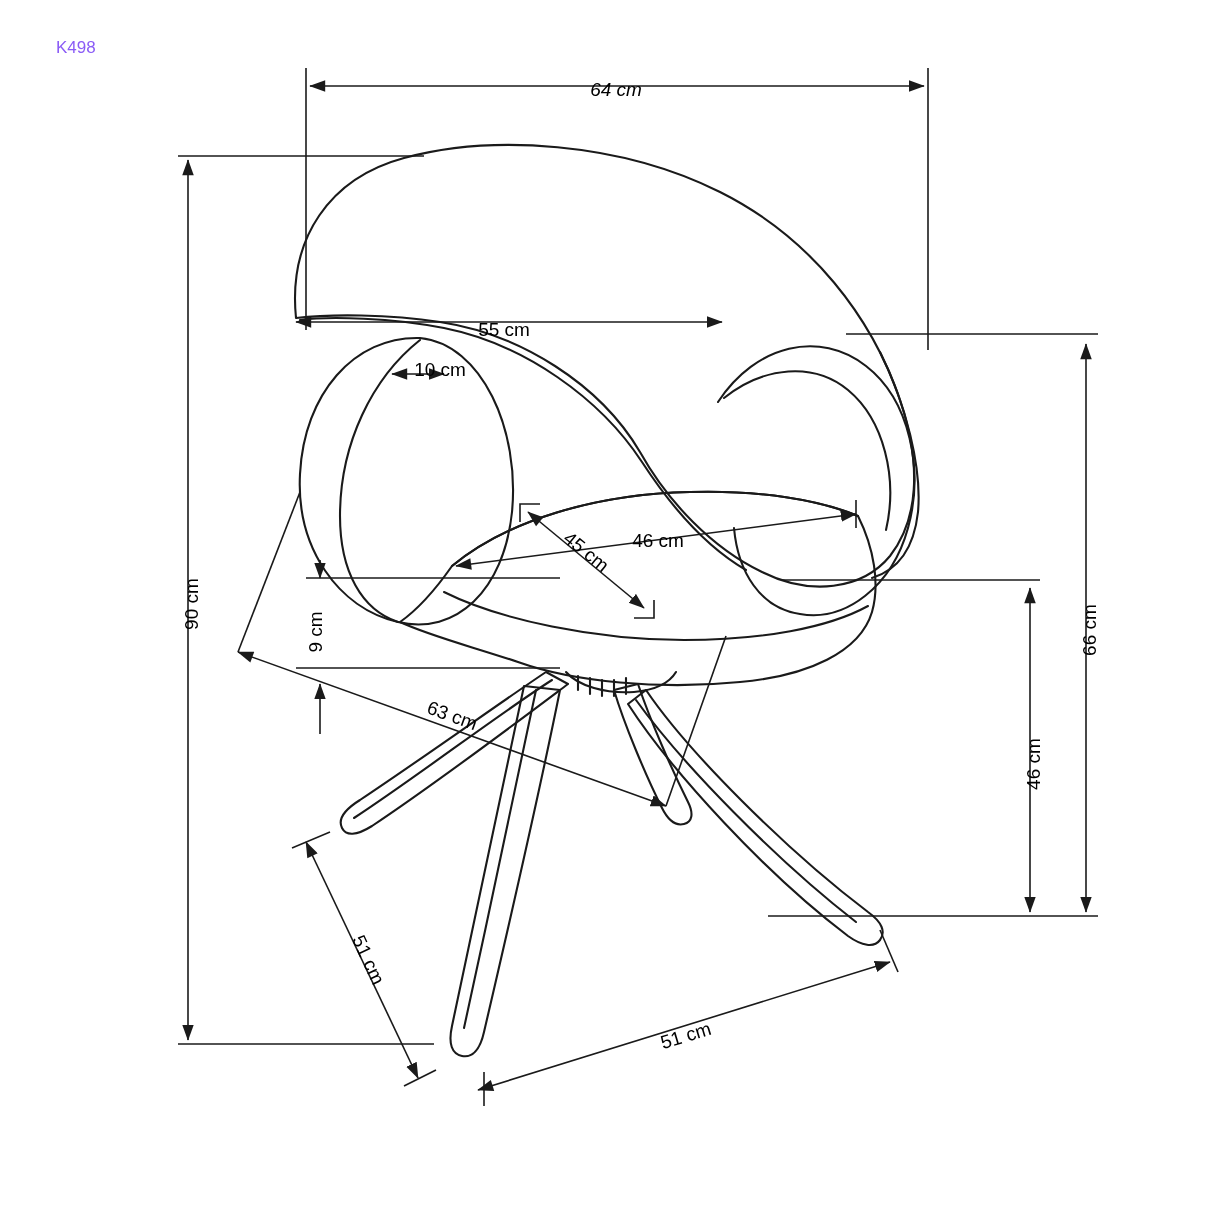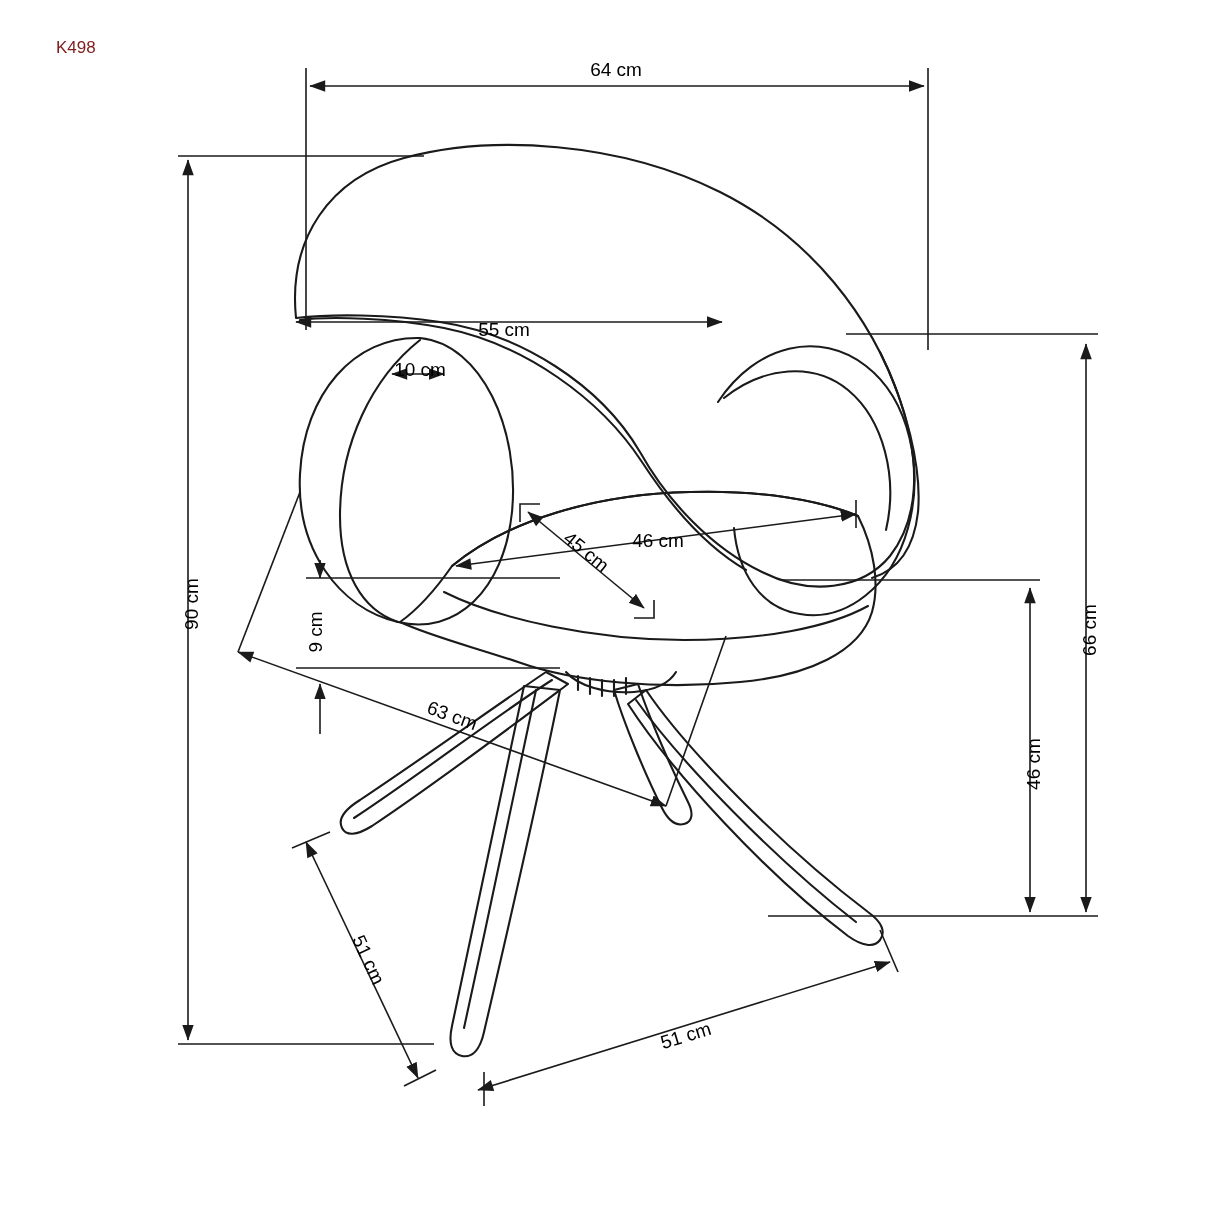--- a/index.html
+++ b/index.html
@@ -30,21 +30,21 @@
     font-size: 19px;
     color: #000000;
     white-space: nowrap;
     transform-origin: center center;
   }
   #model-code {
     position: absolute;
     left: 56px;
     top: 38px;
     font-size: 17px;
-    color: #7f1d1d;
+    color: #8b5cf6;
     white-space: nowrap;
   }
   .lbl-center {
     transform: translate(-50%, -50%);
   }
 </style>
 </head>
 <body>
 
 <div id="canvas">
@@ -210,25 +210,25 @@
       <line x1="306" y1="842" x2="418" y2="1078" marker-start="url(#arrow-start)" marker-end="url(#arrow-end)"></line>
       <line x1="292" y1="848" x2="330" y2="832"></line>
       <line x1="404" y1="1086" x2="436" y2="1070"></line>
 
       <line x1="478" y1="1090" x2="890" y2="962" marker-start="url(#arrow-start)" marker-end="url(#arrow-end)"></line>
       <line x1="484" y1="1072" x2="484" y2="1106"></line>
       <line x1="880" y1="930" x2="898" y2="972"></line>
     </g>
   </svg>
 
-  <div class="dim-label lbl-center" style="left:616px; top:70px;">64 cm</div>
+  <div class="dim-label lbl-center" style="left:616px; top:90px;font-style:italic;">64 cm</div>
 
   <div class="dim-label lbl-center" style="left:504px; top:322px;margin-top:8px;">55 cm</div>
 
-  <div class="dim-label lbl-center" style="left:420px; top:370px;">10 cm</div>
+  <div class="dim-label lbl-center" style="left:440px; top:370px;">10 cm</div>
 
   <div class="dim-label lbl-center" style="left:658px; top:541px;">46 cm</div>
 
   <div class="dim-label lbl-center" style="left:586px; top:552px; transform:translate(-50%,-50%) rotate(39deg);">45 cm</div>
 
   <div class="dim-label lbl-center" style="left:192px; top:604px; transform:translate(-50%,-50%) rotate(-90deg);">90 cm</div>
 
   <div class="dim-label lbl-center" style="left:316px; top:632px; transform:translate(-50%,-50%) rotate(-90deg);">9 cm</div>
 
   <div class="dim-label lbl-center" style="left:1090px; top:630px; transform:translate(-50%,-50%) rotate(-90deg);">66 cm</div>

